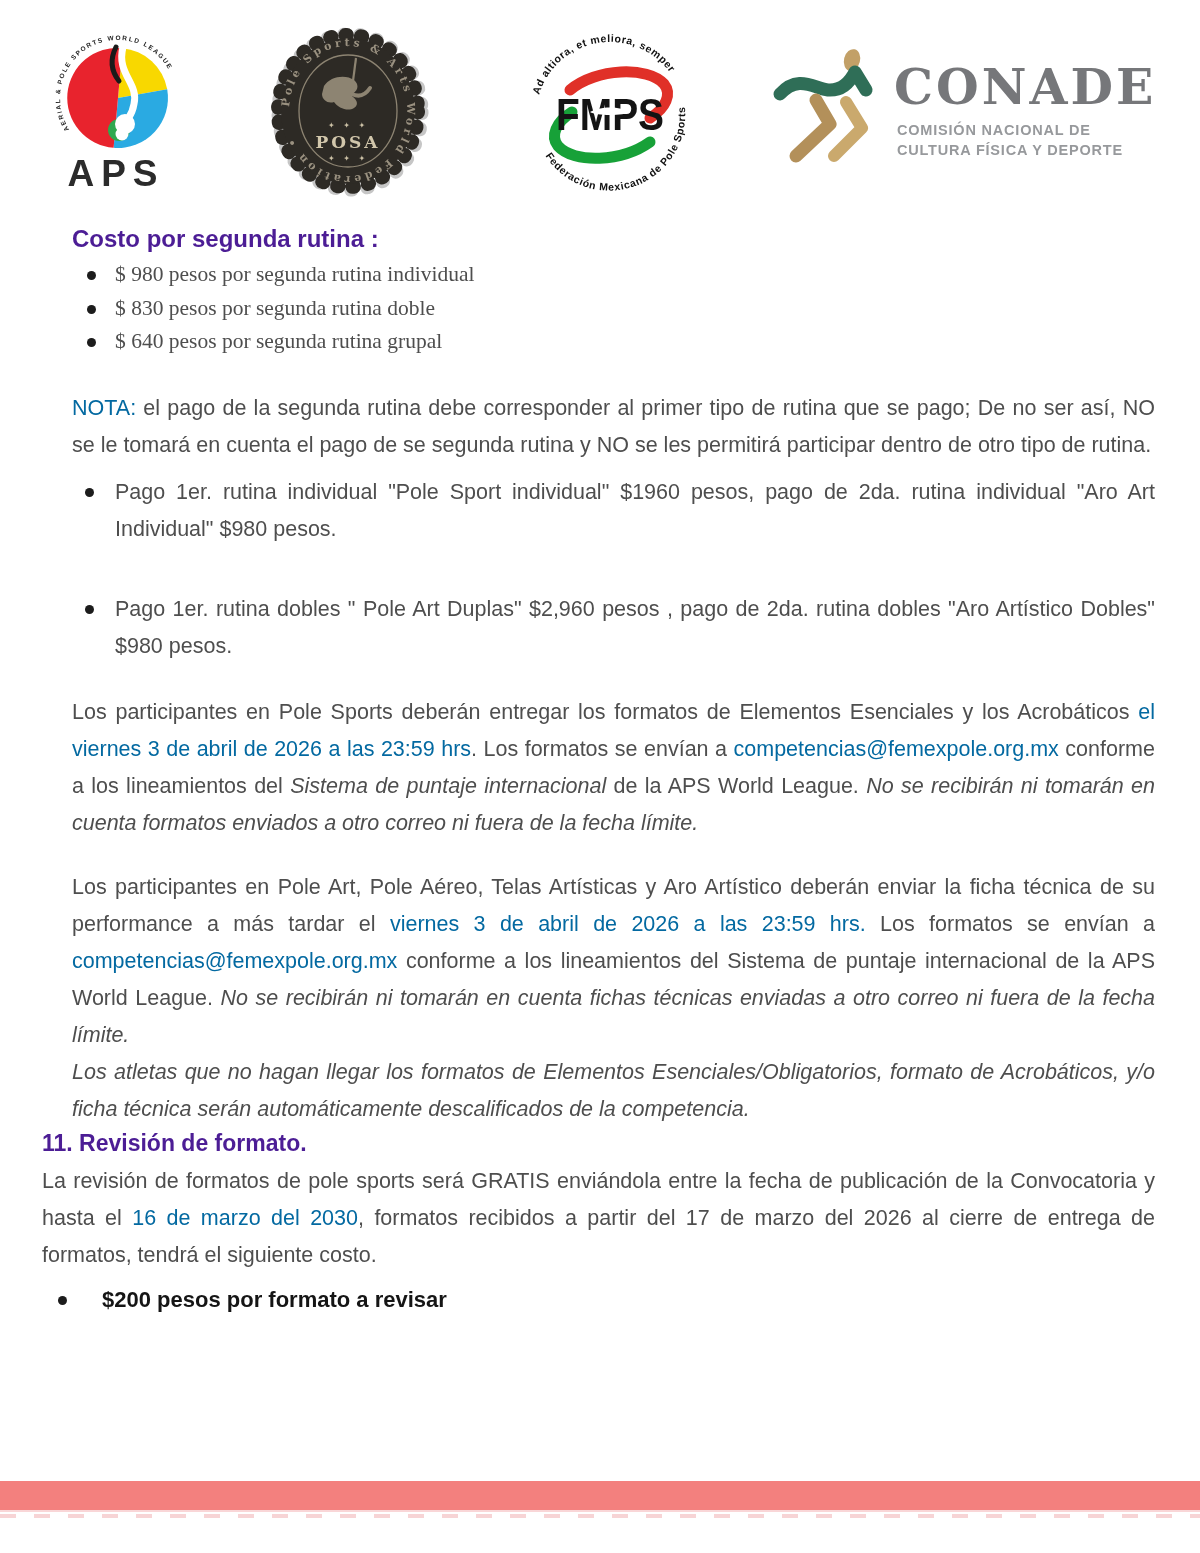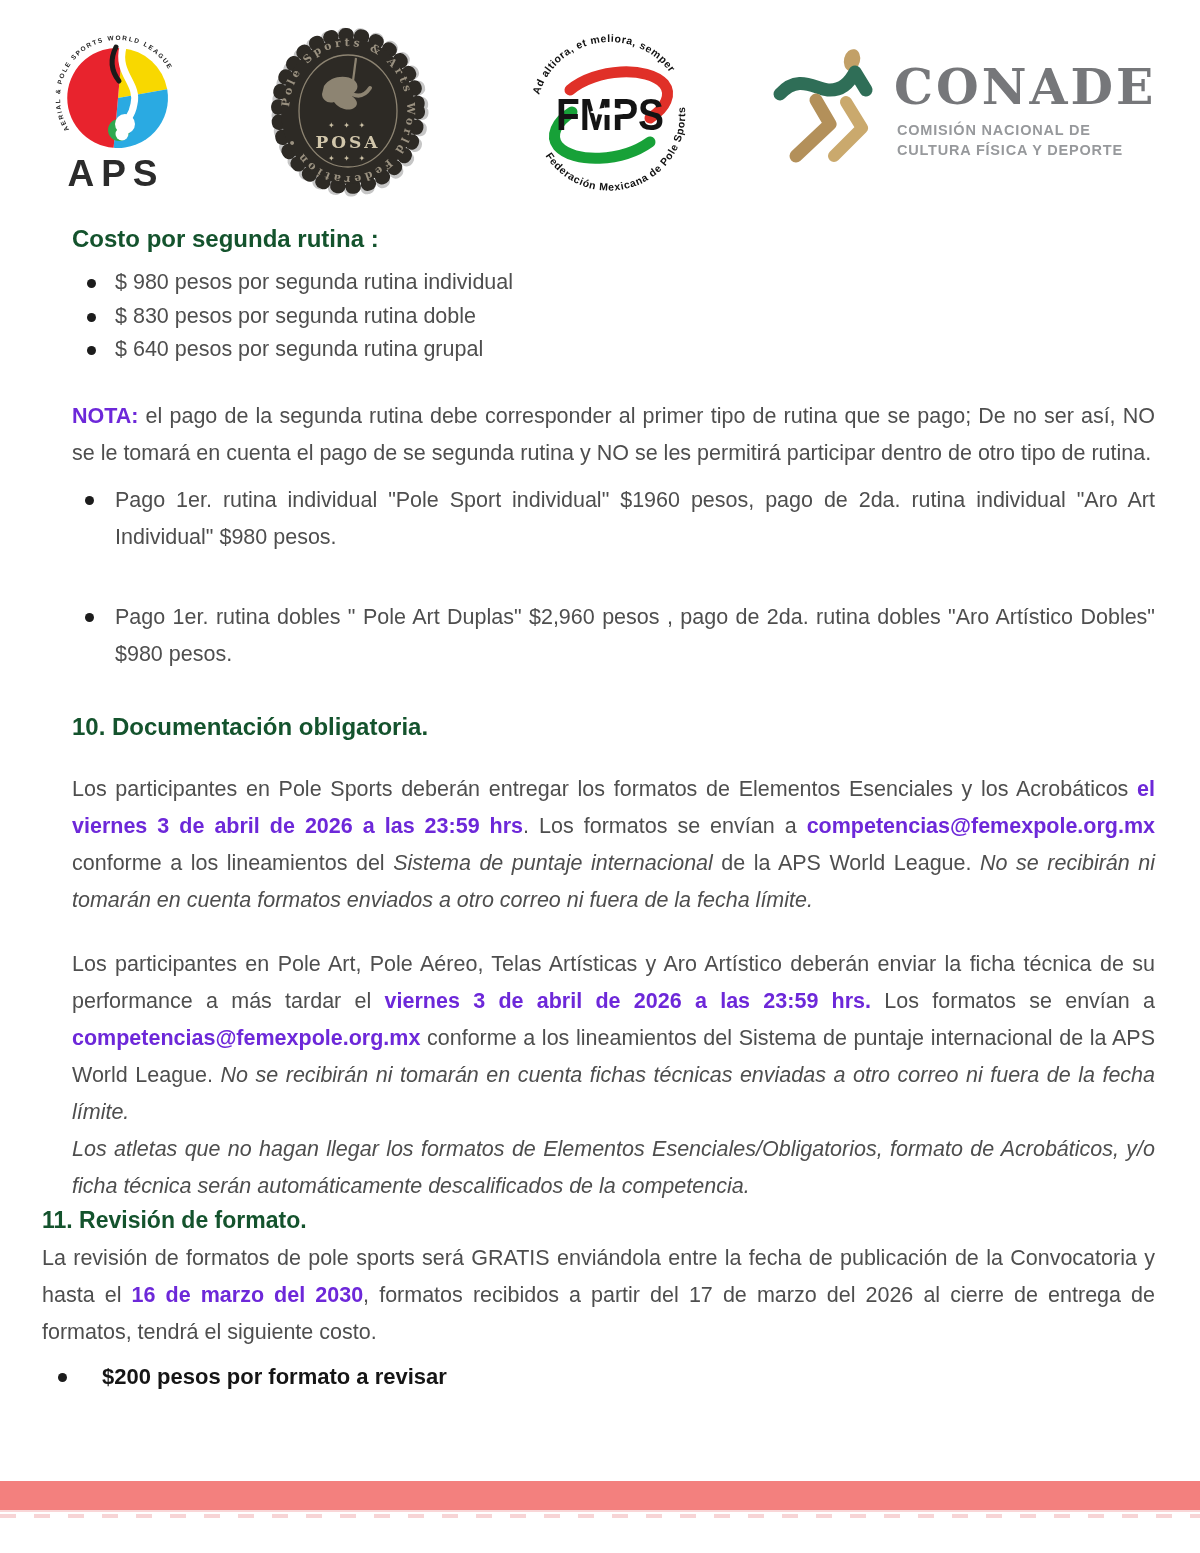--- a/index.html
+++ b/index.html
@@ -20,27 +20,27 @@
   .logo svg{display:block;width:100%;height:100%;}
 
   
   .doc{
     padding:26px 45px 0 72px;
     font-size:21.5px;
     color:#4e4e4e;
   }
   .doc h2{
     font-size:24px;line-height:30px;
-    color:#14532d;font-weight:700;
+    color:#4c1d95;font-weight:700;
     margin:0;
   }
-  .b{font-weight:700;color:#6d28d9;}
+  .b{font-weight:400;color:#0369a1;}
   .i{font-style:italic;}
 
-  ul.dotlist{list-style:none;margin:12px 0 0;padding:0;}
+  ul.dotlist{list-style:none;margin:4px 0 0;padding:0;font-family:Liberation Serif, serif;}
   ul.dotlist li{
     position:relative;padding-left:43px;
     line-height:33.5px;
   }
   ul.dotlist li::before{
     content:"";position:absolute;left:15px;top:13px;
     width:9px;height:9px;border-radius:50%;background:#1c1c1c;
   }
 
   p.nota{margin:31px 0 0;line-height:37px;text-align:justify;}
@@ -182,21 +182,20 @@
       <li>$ 640 pesos por segunda rutina grupal</li>
     </ul>
 
     <p class="nota"><span class="b">NOTA:</span><span> el pago de la segunda rutina debe corresponder al primer tipo de rutina que se pago; De no ser así, NO se le tomará en cuenta el pago de se segunda rutina y NO se les permitirá participar dentro de otro tipo de rutina.</span></p>
 
     <ul class="ejemplo">
       <li>Pago 1er. rutina individual "Pole Sport individual" $1960 pesos, pago de 2da. rutina individual "Aro Art Individual" $980 pesos.</li>
       <li>Pago 1er. rutina dobles " Pole Art Duplas" $2,960 pesos , pago de 2da. rutina dobles "Aro Artístico Dobles" $980 pesos.</li>
     </ul>
 
-    <h2 class="h-s10">10. Documentación obligatoria.</h2>
     <p class="p1"><span>Los participantes en Pole Sports deberán entregar los formatos de Elementos Esenciales y los Acrobáticos </span><span class="b">el viernes 3 de abril de 2026 a las 23:59 hrs</span><span>. Los formatos se envían a </span><span class="b">competencias@femexpole.org.mx</span><span> conforme a los lineamientos del </span><span class="i">Sistema de puntaje internacional</span><span> de la APS World League. </span><span class="i">No se recibirán ni tomarán en cuenta formatos enviados a otro correo ni fuera de la fecha límite.</span></p>
     <p class="p2"><span>Los participantes en Pole Art, Pole Aéreo, Telas Artísticas y Aro Artístico deberán enviar la ficha técnica de su performance a más tardar el </span><span class="b">viernes 3 de abril de 2026 a las 23:59 hrs.</span><span> Los formatos se envían a </span><span class="b">competencias@femexpole.org.mx</span><span> conforme a los lineamientos del Sistema de puntaje internacional de la APS World League. </span><span class="i">No se recibirán ni tomarán en cuenta fichas técnicas  enviadas a otro correo ni fuera de la fecha límite.</span></p>
     <p class="p3"><span class="i">Los atletas que no hagan llegar los formatos de Elementos Esenciales/Obligatorios, formato de  Acrobáticos, y/o ficha técnica serán automáticamente  descalificados de la competencia.</span></p>
 
     <div class="sec11">
       <h2>11. Revisión de formato.</h2>
       <p class="p11"><span>La revisión de formatos de pole sports será GRATIS enviándola entre la fecha de publicación de la Convocatoria y hasta el </span><span class="b">16 de marzo del 2030</span><span>, formatos recibidos a partir del 17 de marzo del 2026 al cierre de entrega de formatos, tendrá el siguiente costo.</span></p>
       <ul class="final">
         <li>$200 pesos por formato a revisar</li>
       </ul>

